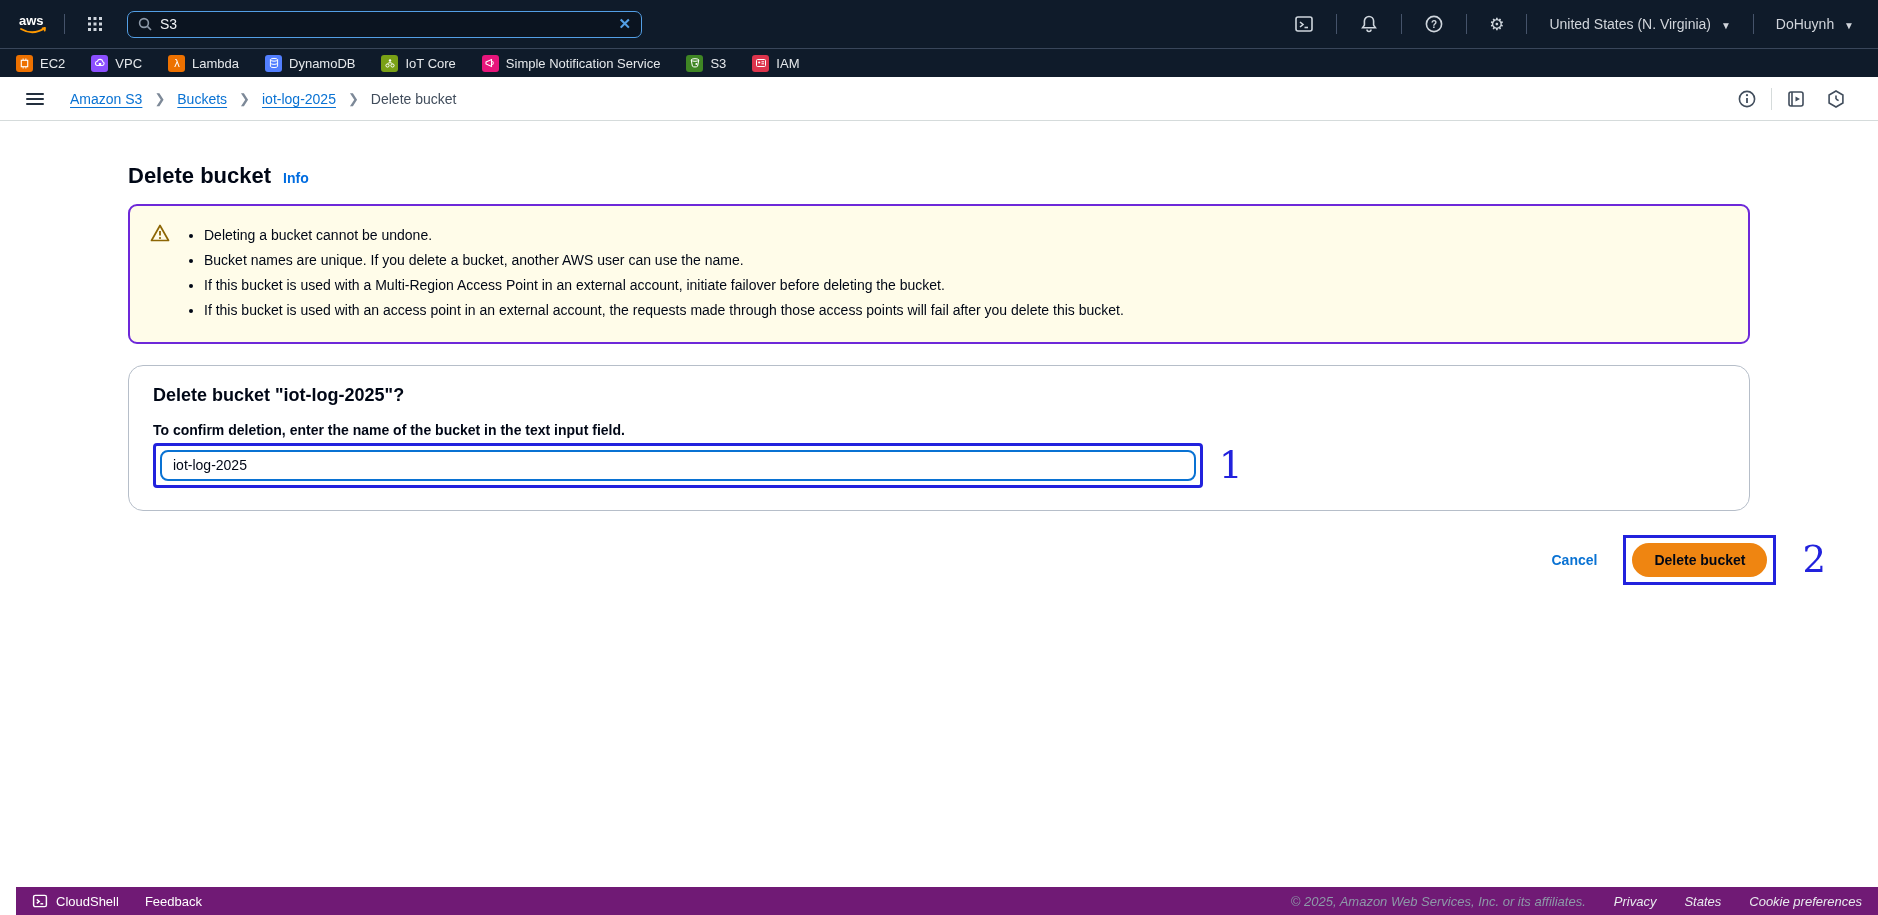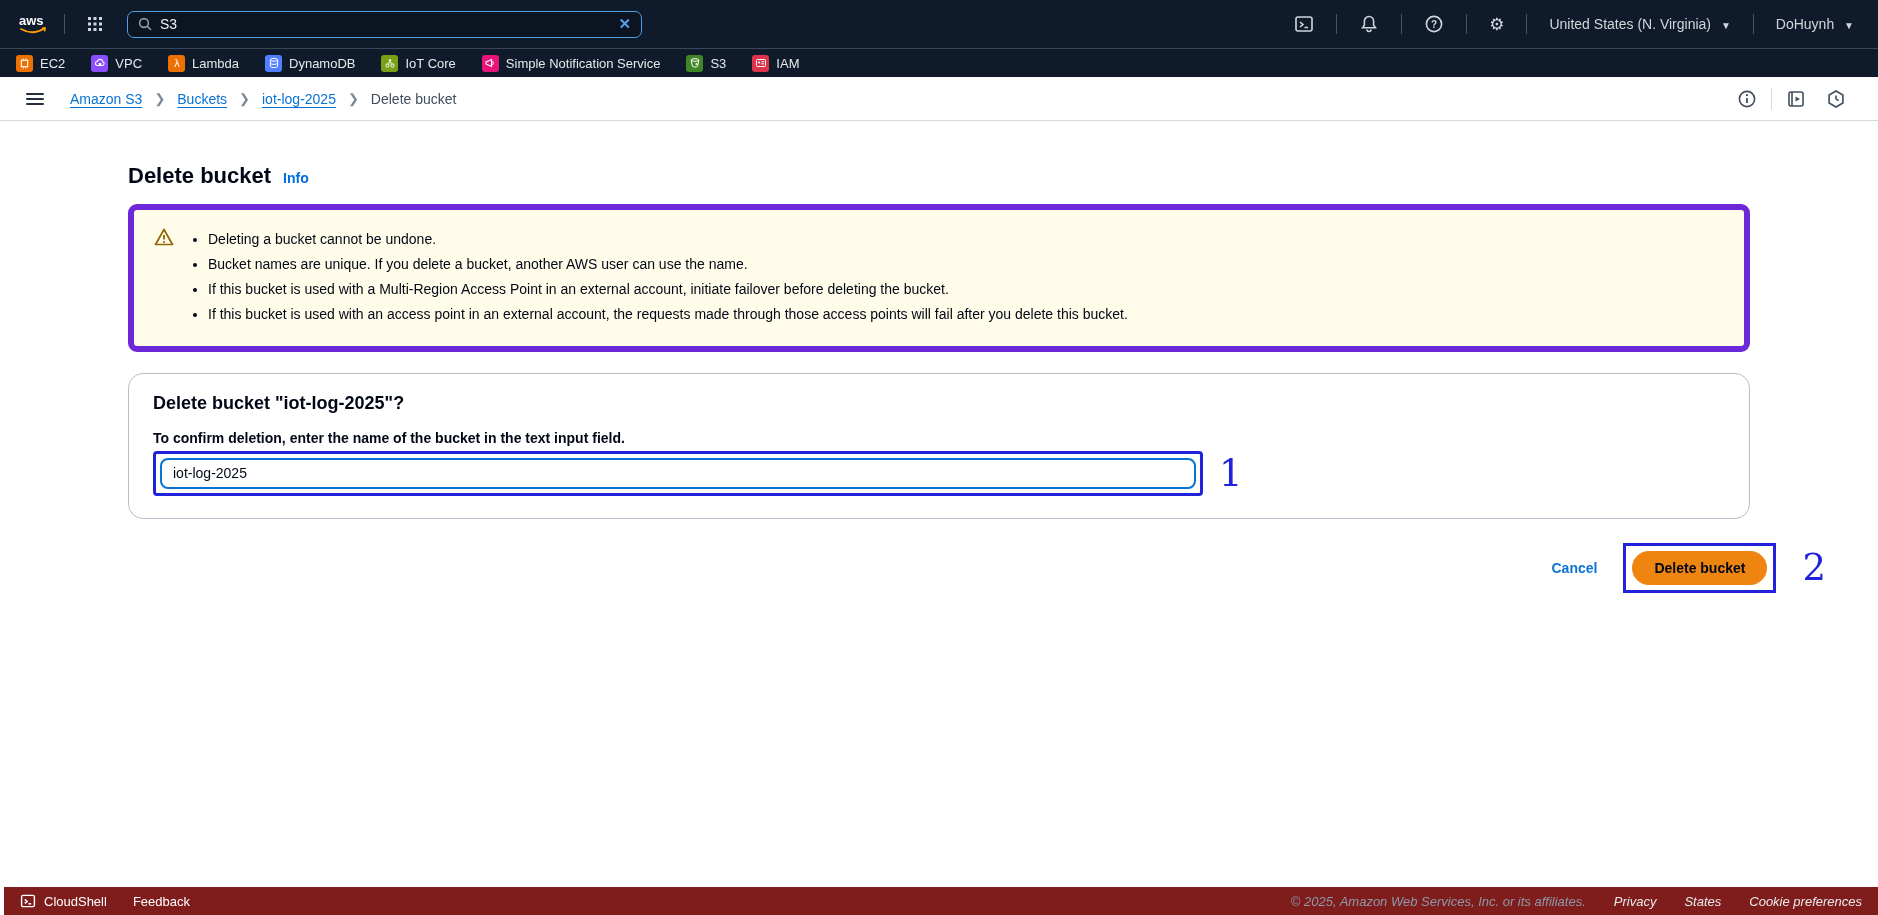--- a/index.html
+++ b/index.html
@@ -67,21 +67,21 @@
   .crumb-icon { padding:4px 10px; display:flex; cursor:pointer; }
   .crumb-vdiv { width:1px; height:22px; background:#d5dbdb; margin:0 4px; }
 
   
   .main { padding:0 128px; }
   .title-row { margin-top:42px; display:flex; align-items:baseline; gap:12px; }
   .page-title { font-size:22px; font-weight:700; color:#000716; }
   .info-link { font-size:14px; font-weight:700; color:#006ce0; cursor:pointer; }
 
   .warnbox {
-    margin-top:15px; border:6px solid #6d28d9; background:#fffce9;
+    margin-top:15px; border:2px solid #6d28d9; background:#fffce9;
     border-radius:9px; padding:15px 20px 16px 20px; display:flex; gap:14px;
   }
   .warn-icon { flex:none; margin-top:2px; }
   .warnbox ul { list-style:disc; padding-left:20px; }
   .warnbox li { font-size:14px; color:#000716; margin:5px 0; line-height:1.42; }
   .learn-more-row { margin-top:9px; display:flex; align-items:center; gap:6px; margin-left:2px; }
   .learn-more {
     color:#0972d3; font-size:14px; text-decoration:underline; text-underline-offset:3px; cursor:pointer;
   }
 
@@ -112,21 +112,21 @@
   .anno-box-2 { border:3px solid #2222DD; padding:5px 6px; background:#fff; }
   .delete-btn {
     background:#ef8511; border:2px solid #ef8511; color:#000716;
     font-size:14px; font-weight:700; height:34px; padding:0 20px;
     border-radius:20px; cursor:pointer; font-family:"Liberation Sans",sans-serif;
     white-space:nowrap;
   }
 
   
   .footer {
-    position:absolute; left:4px; right:0; bottom:0; height:28px; background:#7f1d1d;
+    position:absolute; left:16px; right:0; bottom:0; height:28px; background:#701a75;
     display:flex; align-items:center; padding:0 16px; font-size:13px;
   }
   .footer-left { display:flex; align-items:center; gap:26px; }
   .footer-item { display:flex; align-items:center; gap:8px; color:#ffffff; cursor:pointer; }
   .footer-right { margin-left:auto; display:flex; align-items:center; gap:28px;font-style:italic; }
   .copyright { color:#8d99a8; }
   .footer-link { color:#e8ebee; cursor:pointer; }
 
   .glyph { color:#cfd6dd; font-size:17px; line-height:1; }
   svg { display:block; }

